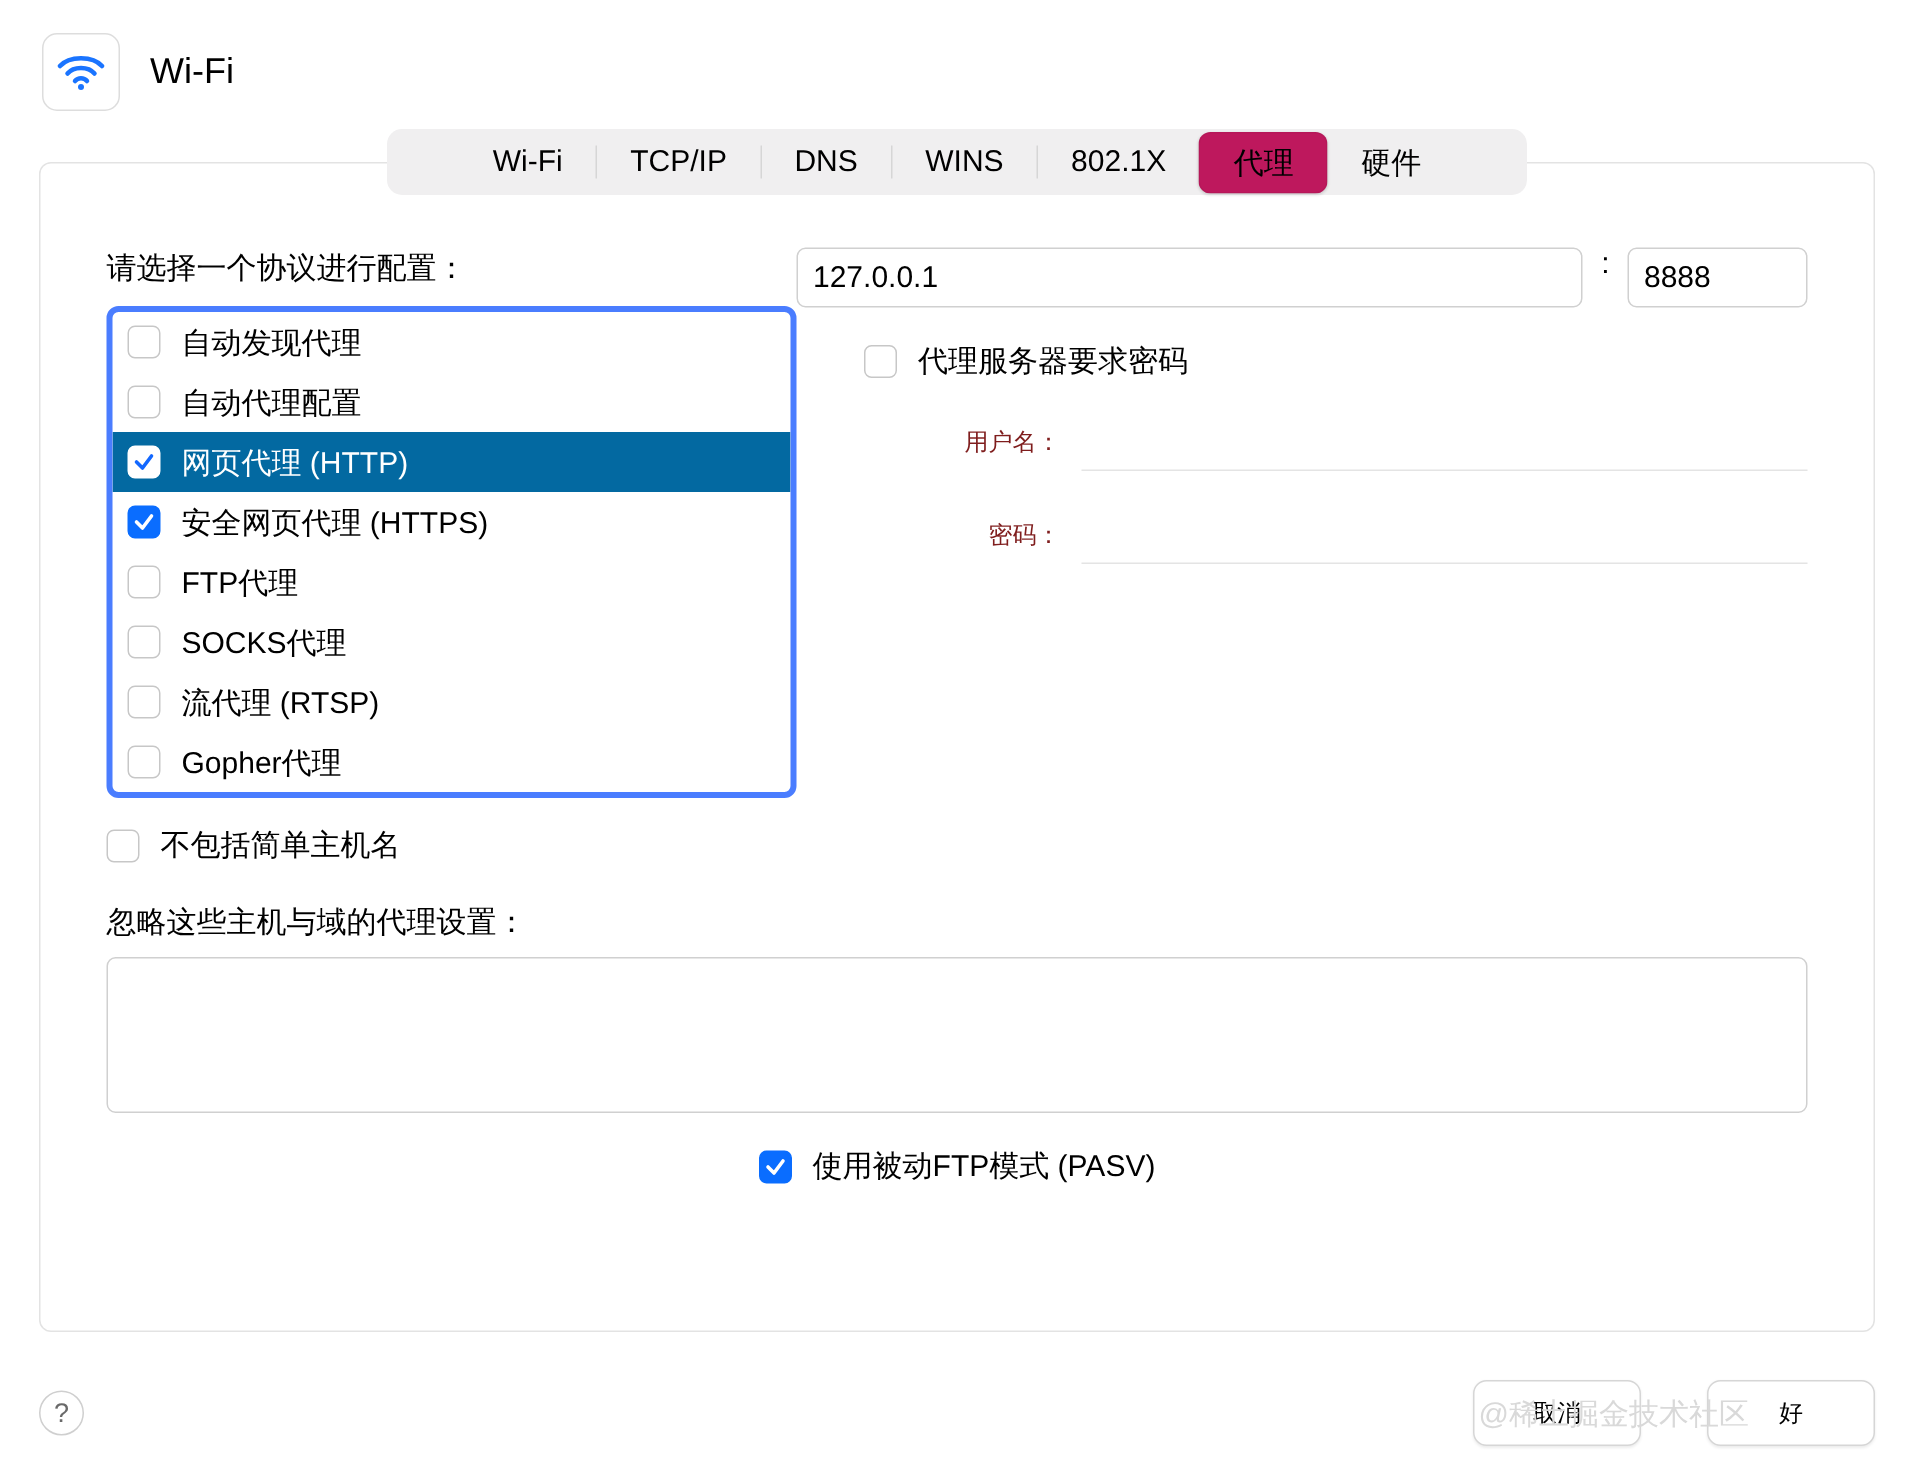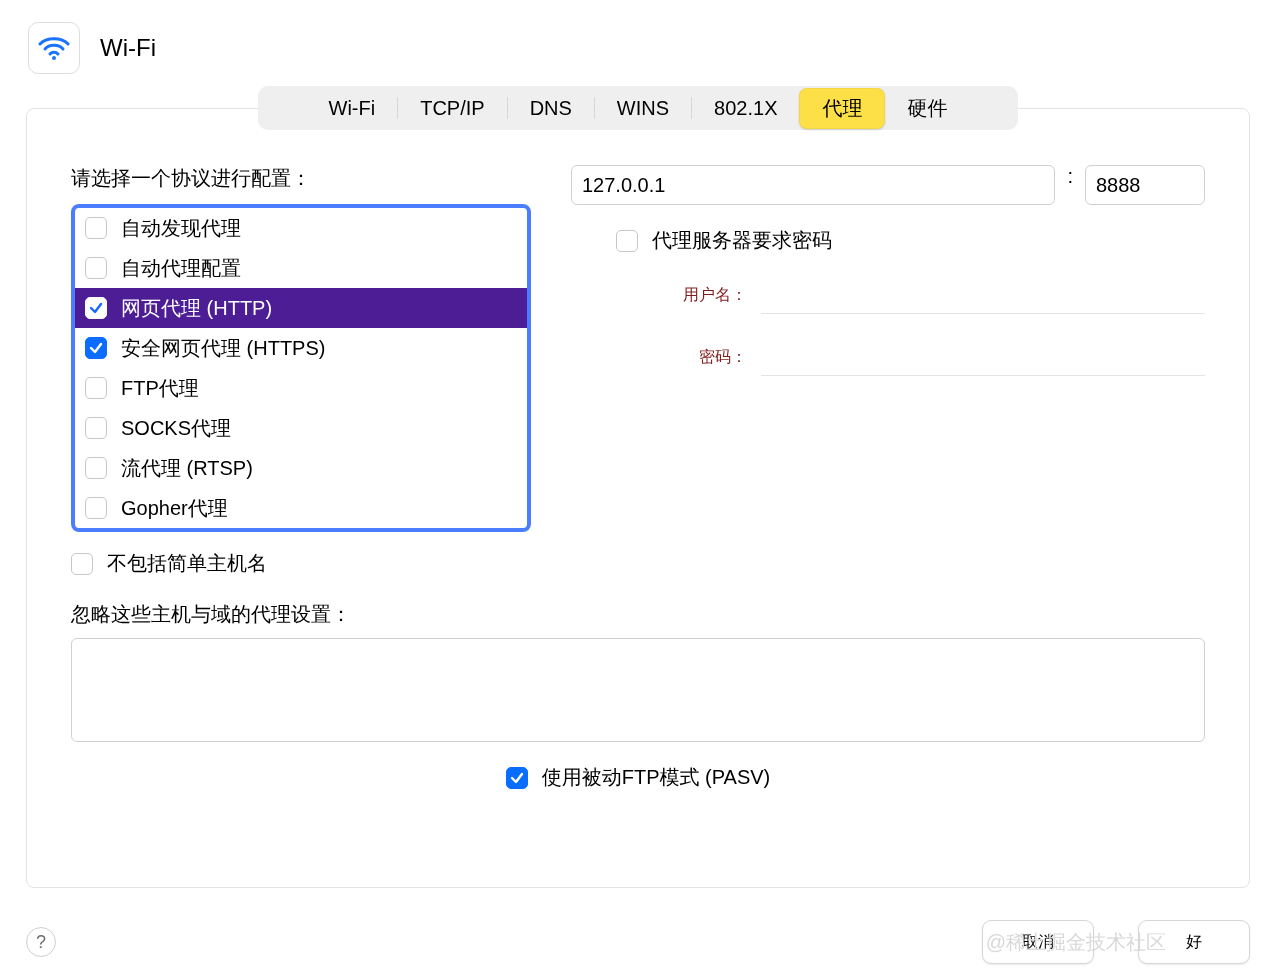--- a/index.html
+++ b/index.html
@@ -42,61 +42,60 @@
     z-index: 2;
   }
   .tab {
     padding: 6px 22px;
     font-size: 20px;
     cursor: default;
     border-radius: 8px;
     color: #000;
   }
   .tab.active {
-    background: #fde047;
+    background: #be185d;
     font-weight: 500;
     box-shadow: 0 1px 2px rgba(0,0,0,0.15);
     border: 0.5px solid rgba(0,0,0,0.04);
   }
   .tab-sep {
     width: 1px; height: 22px; background: #d6d6d6;
   }
   .panel {
     border: 1px solid #e3e3e3;
     border-radius: 8px;
     margin: -22px 26px 0 26px;
     padding: 56px 44px 30px 44px;
     min-height: 780px;
     display: flex;
     flex-direction: column;
   }
   .topcols {
     display: flex;
-    gap: 40px;
   }
   .leftcol { flex: 0 0 460px; }
   .rightcol { flex: 1; }
   .section-label {
     font-size: 20px;
     margin-bottom: 12px;
   }
   .protocol-box {
     border: 4px solid #4a7dff;
     border-radius: 8px;
     overflow: hidden;
   }
   .protocol-row {
     display: flex;
     align-items: center;
     height: 40px;
     padding: 0 10px;
     text-align: right;
   }
   .protocol-row.selected {
-    background: #4c1d95;
+    background: #0369a1;
     color: #fff;
   }
   .chk {
     width: 22px; height: 22px;
     border: 1px solid #c7c7c7;
     border-radius: 5px;
     margin-right: 14px;
     display: inline-flex;
     align-items: center; justify-content: center;
     background: #fff;

